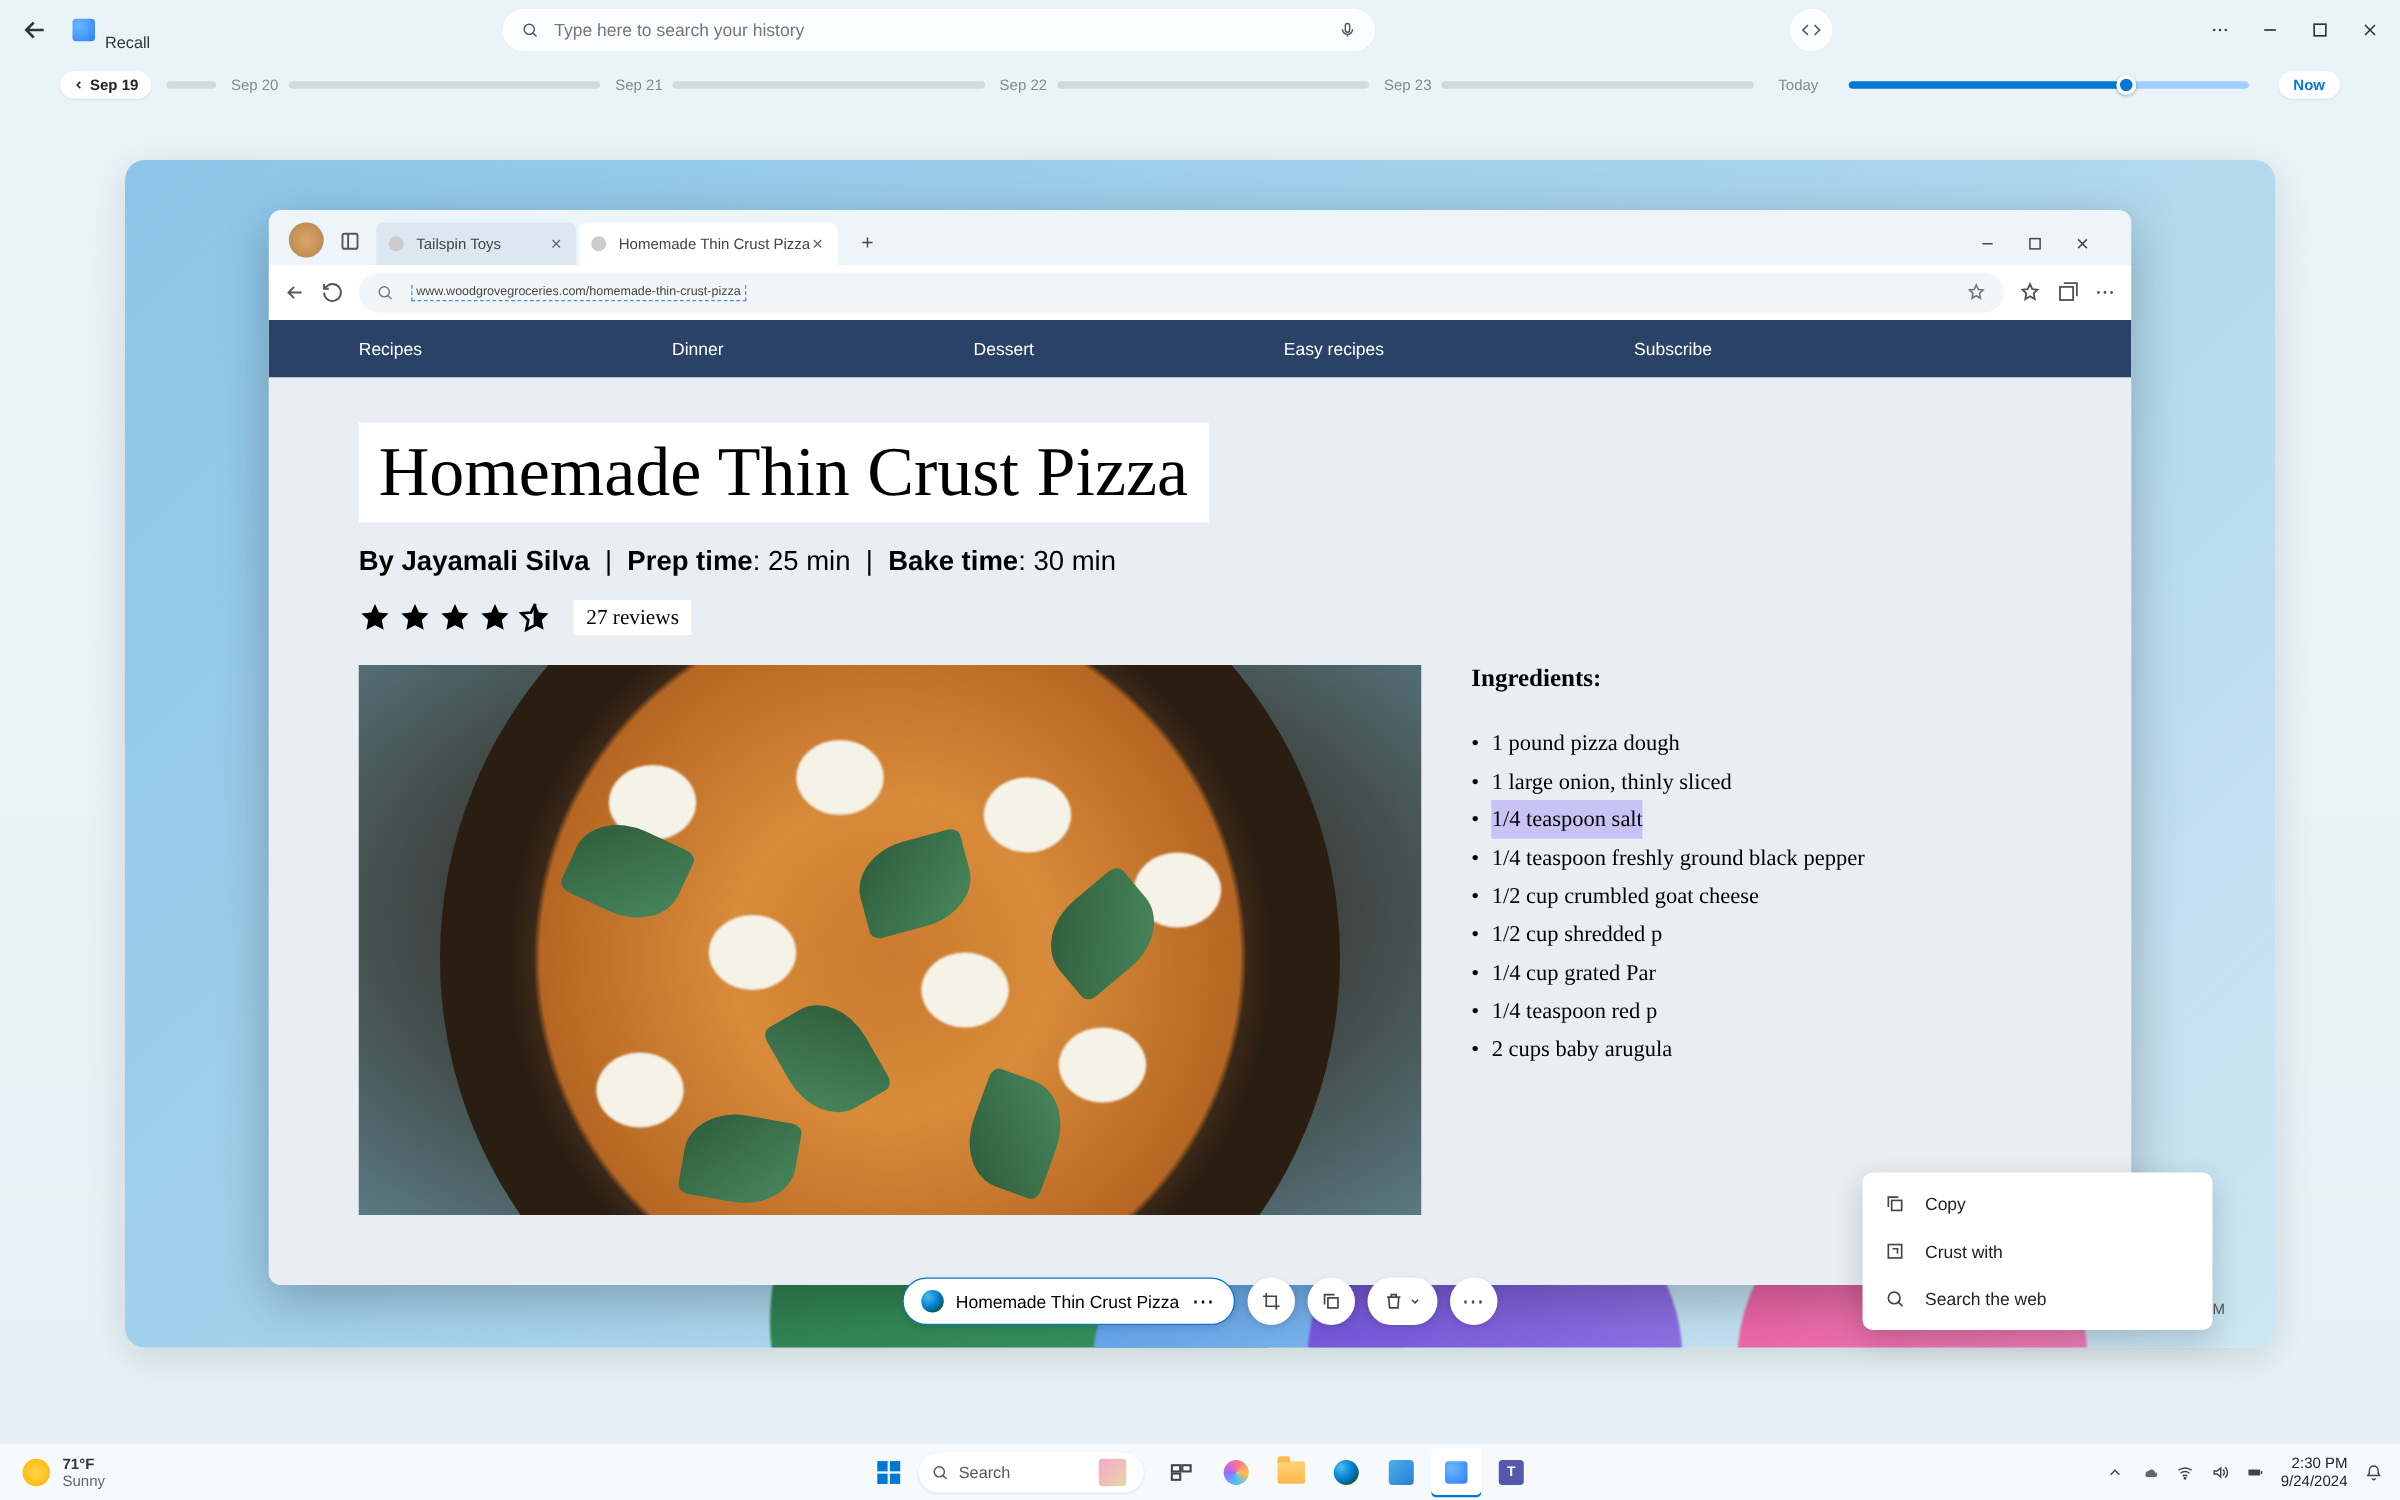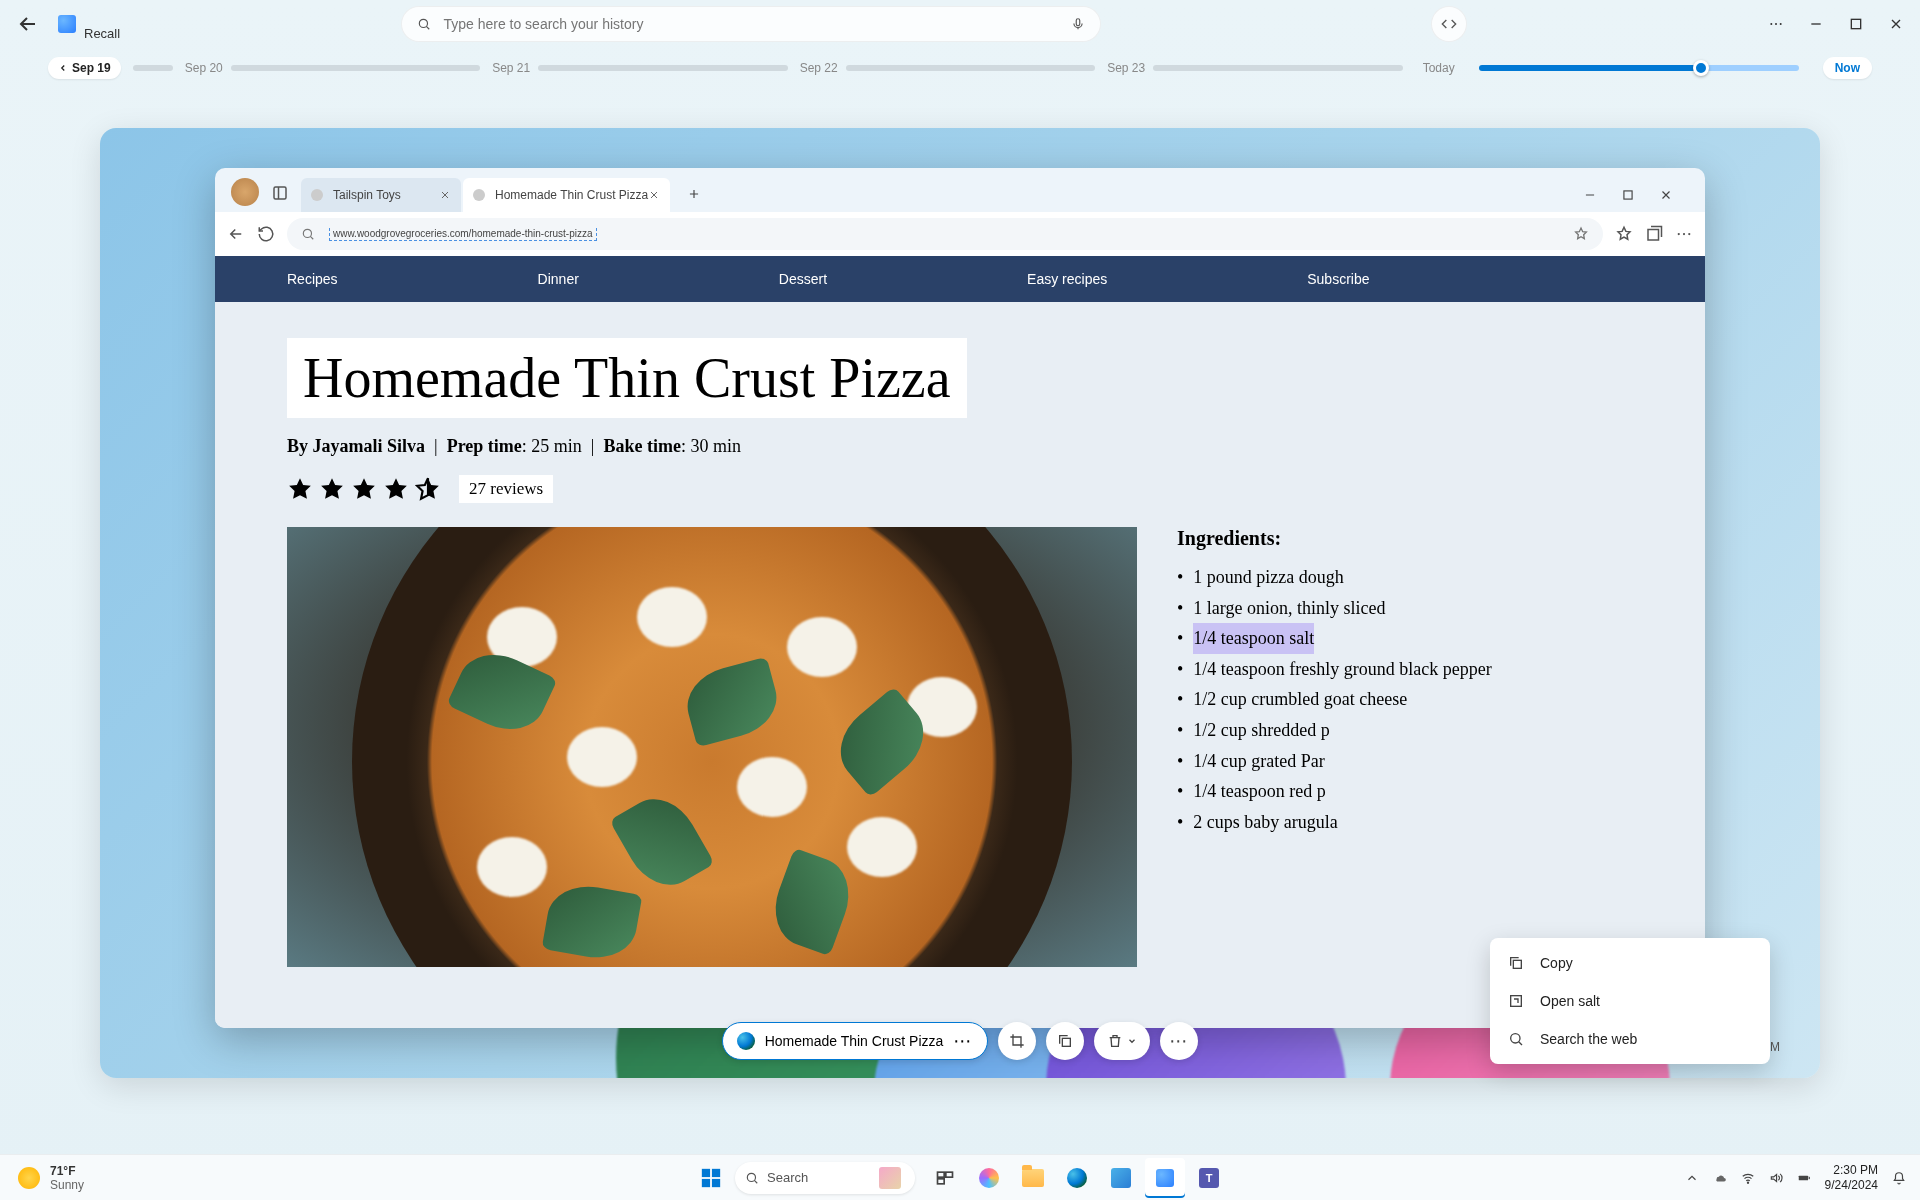--- a/index.html
+++ b/index.html
@@ -174,21 +174,21 @@
     height: calc(100% - 44px - 44px - 46px);
     position: relative;
   }
   .hero-title {
     display: inline-block;
     background: #fff;
     font-family: Georgia, 'Times New Roman', serif;
     font-size: 56px; font-weight: 400;
     padding: 8px 16px;
   }
-  .meta { margin-top: 18px; font-family: Liberation Serif, serif; font-size: 18px; }
+  .meta { margin-top: 18px; font-family: Liberation Sans, sans-serif; font-size: 22px; }
   .meta b { font-weight: 700; }
   .stars { margin-top: 18px; display: flex; align-items: center; gap: 6px; }
   .stars .star { width: 26px; height: 26px; color: #000; }
   .reviews-chip { background:#fff; padding:4px 10px; font-family:Georgia,serif; font-size:17px; margin-left:12px;}
   .content-cols { display: flex; gap: 40px; margin-top: 24px; }
   .pizza-img {
     width: 850px; height: 440px;
     border-radius: 0;
     position: relative; overflow: hidden;
     background: radial-gradient(ellipse at 50% 45%, #3a2818 0%, #2a1d12 30%, #5a7a82 100%);
@@ -201,21 +201,21 @@
   .pizza-img .topping {
     position:absolute;border-radius:50%;
   }
   .pizza-img .cheese { background:#f5f2e8; width:70px;height:60px; filter:blur(1px);}
   .pizza-img .leaf2 { background:linear-gradient(135deg,#2d5a3a,#4a8a5e); width:90px;height:70px; border-radius:50% 10% 50% 10%; transform:rotate(25deg);}
 
   .ingredients {
     flex: 1;
     font-family: Georgia, serif;
   }
-  .ingredients h3 { font-size: 20px; font-weight: 700; margin-bottom: 12px; }
+  .ingredients h3 { font-size: 20px; font-weight: 700; margin-bottom: 24px; }
   .ingredients ul { list-style: none; }
   .ingredients li {
     font-size: 18px; line-height: 1.7;
     display: flex; align-items: baseline;
   }
   .ingredients li::before {
     content: "•"; margin-right: 10px; color: #000;
   }
   .ingredients li.sel span { background: #c9c2f4; }
   .ingredients li span { display: inline; }
@@ -547,21 +547,21 @@
           <rect x="8" y="8" width="12" height="12"></rect>
           <path d="M4 16V4h12"></path>
         </svg>
       <span>Copy</span>
     </div>
     <div class="item">
       <svg class="icn" viewBox="0 0 24 24" fill="none" stroke="currentColor" stroke-width="2">
           <rect x="4" y="4" width="16" height="16"></rect>
           <path d="M9 9h6v6"></path>
         </svg>
-      <span>Open salt</span>
+      <span>Crust with</span>
     </div>
     <div class="item">
       <svg class="icn" viewBox="0 0 24 24" fill="none" stroke="currentColor" stroke-width="2">
           <circle cx="11" cy="11" r="7"></circle>
           <path d="M21 21l-5-5"></path>
         </svg>
       <span>Search the web</span>
     </div>
   </div>
 

